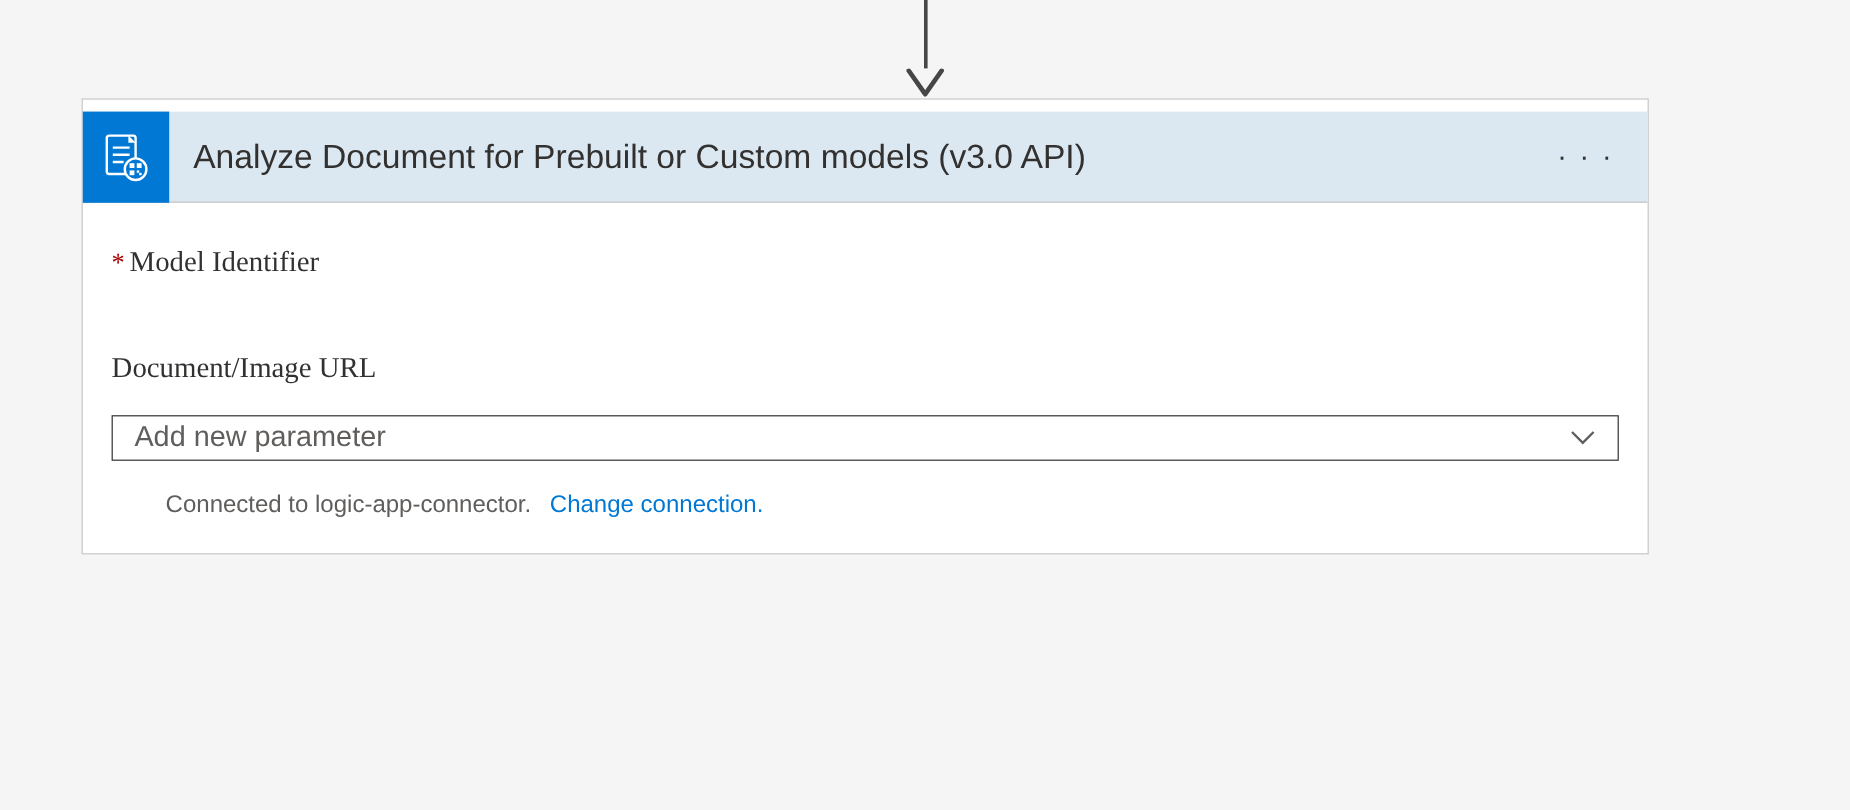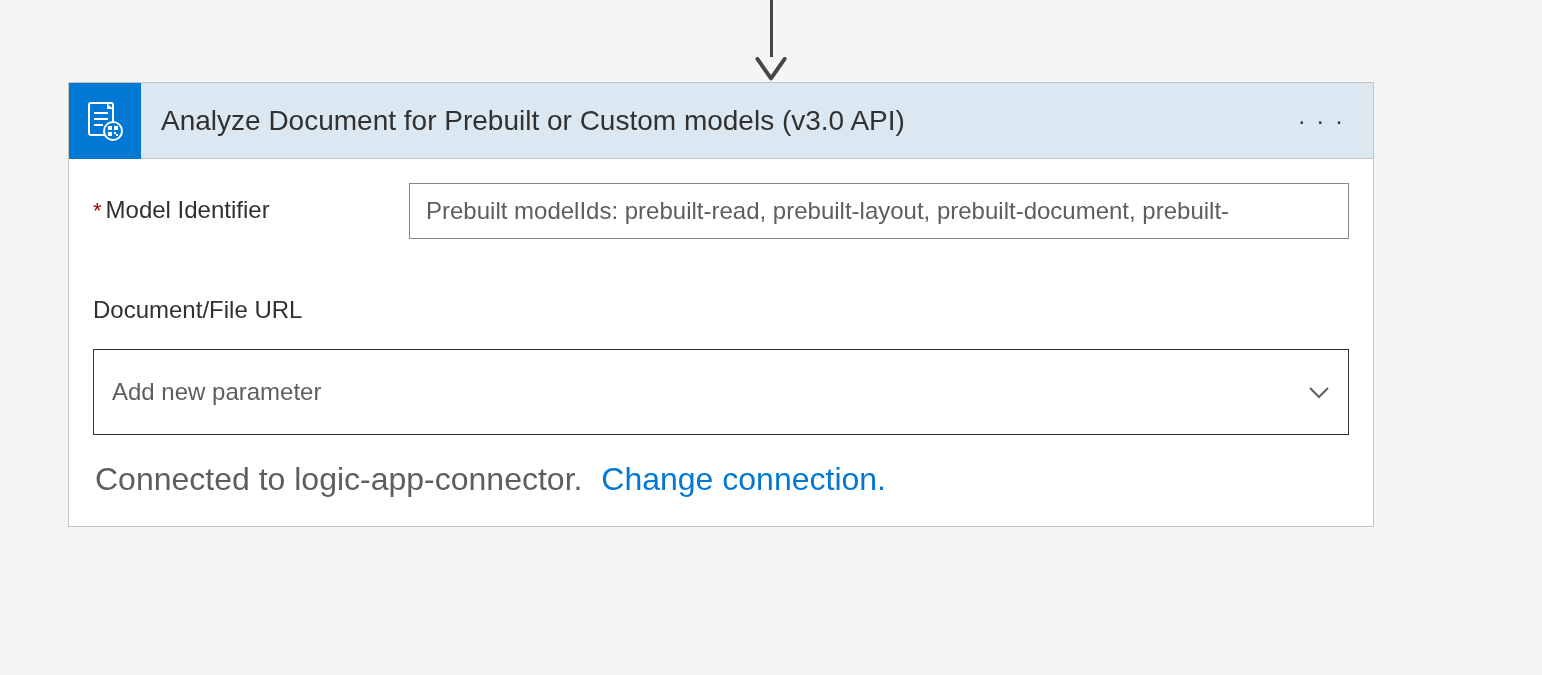--- a/index.html
+++ b/index.html
@@ -36,20 +36,21 @@
       width: 1306px;
       border: 1px solid #c8c6c4;
       background: #ffffff;
     }
     .card-header {
       display: flex;
       align-items: center;
       background: #dbe8f2;
       border-bottom: 1px solid #c8c6c4;
       height: 76px;
+      margin-top: 10px;
     }
     .icon-box {
       width: 72px;
       height: 76px;
       background: #0078d4;
       display: flex;
       align-items: center;
       justify-content: center;
       flex-shrink: 0;
     }
@@ -65,22 +66,23 @@
       font-size: 24px;
       color: #323130;
       letter-spacing: 2px;
       cursor: pointer;
     }
     .card-body {
       padding: 24px 24px 28px 24px;
     }
     .form-row {
       display: flex;
-      align-items: flex-start;
+      align-items: flex-end;
       margin-bottom: 22px;
+      font-family: Liberation Serif, serif;
     }
     .form-row.last-input {
       margin-bottom: 22px;
     }
     .label-col {
       width: 316px;
       padding-top: 10px;
       font-size: 24px;
       color: #323130;
       line-height: 1.4;
@@ -102,36 +104,37 @@
       font-family: inherit;
       color: #323130;
       background: #ffffff;
     }
     .text-input::placeholder {
       color: #605e5c;
     }
     .dropdown {
       width: 100%;
       border: 1px solid #323130;
-      padding: 28px 18px;
+      padding: 4px 18px;
       font-size: 24px;
       color: #605e5c;
       display: flex;
       justify-content: space-between;
       align-items: center;
       cursor: pointer;
       margin-bottom: 26px;
     }
     .chevron {
       display: inline-block;
     }
     .connection-row {
-      font-size: 32px;
+      font-size: 20px;
       color: #605e5c;
       padding-left: 2px;
+      margin-left: 43px;
     }
     .connection-link {
       color: #0078d4;
       text-decoration: none;
       margin-left: 10px;
       cursor: pointer;
     }
   </style>
 </head>
 <body>
@@ -163,30 +166,27 @@
     <div class="header-title">Analyze Document for Prebuilt or Custom models (v3.0 API)</div>
     <div class="header-menu">
       <span>· · ·</span>
     </div>
   </div>
 
   <div class="card-body">
 
     <div class="form-row">
       <div class="label-col label-required">Model Identifier</div>
-      <div class="input-col">
-        <input type="text" class="text-input" placeholder="Prebuilt modelIds: prebuilt-read, prebuilt-layout, prebuilt-document, prebuilt-" style="">
-      </div>
     </div>
 
     <div class="form-row">
     </div>
 
     <div class="form-row last-input">
-      <div class="label-col">Document/File URL</div>
+      <div class="label-col">Document/Image URL</div>
     </div>
 
     <div class="dropdown">
       <span>Add new parameter</span>
       <span class="chevron">
         <svg width="22" height="14" viewBox="0 0 22 14">
           <path d="M2 2 L11 11 L20 2" stroke="#605e5c" stroke-width="2" fill="none"></path>
         </svg>
       </span>
     </div>

